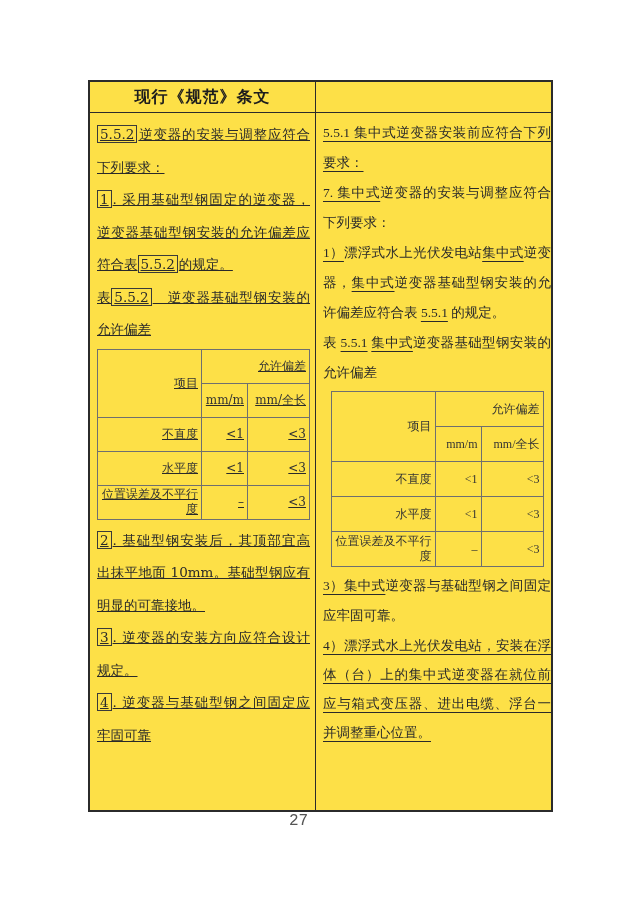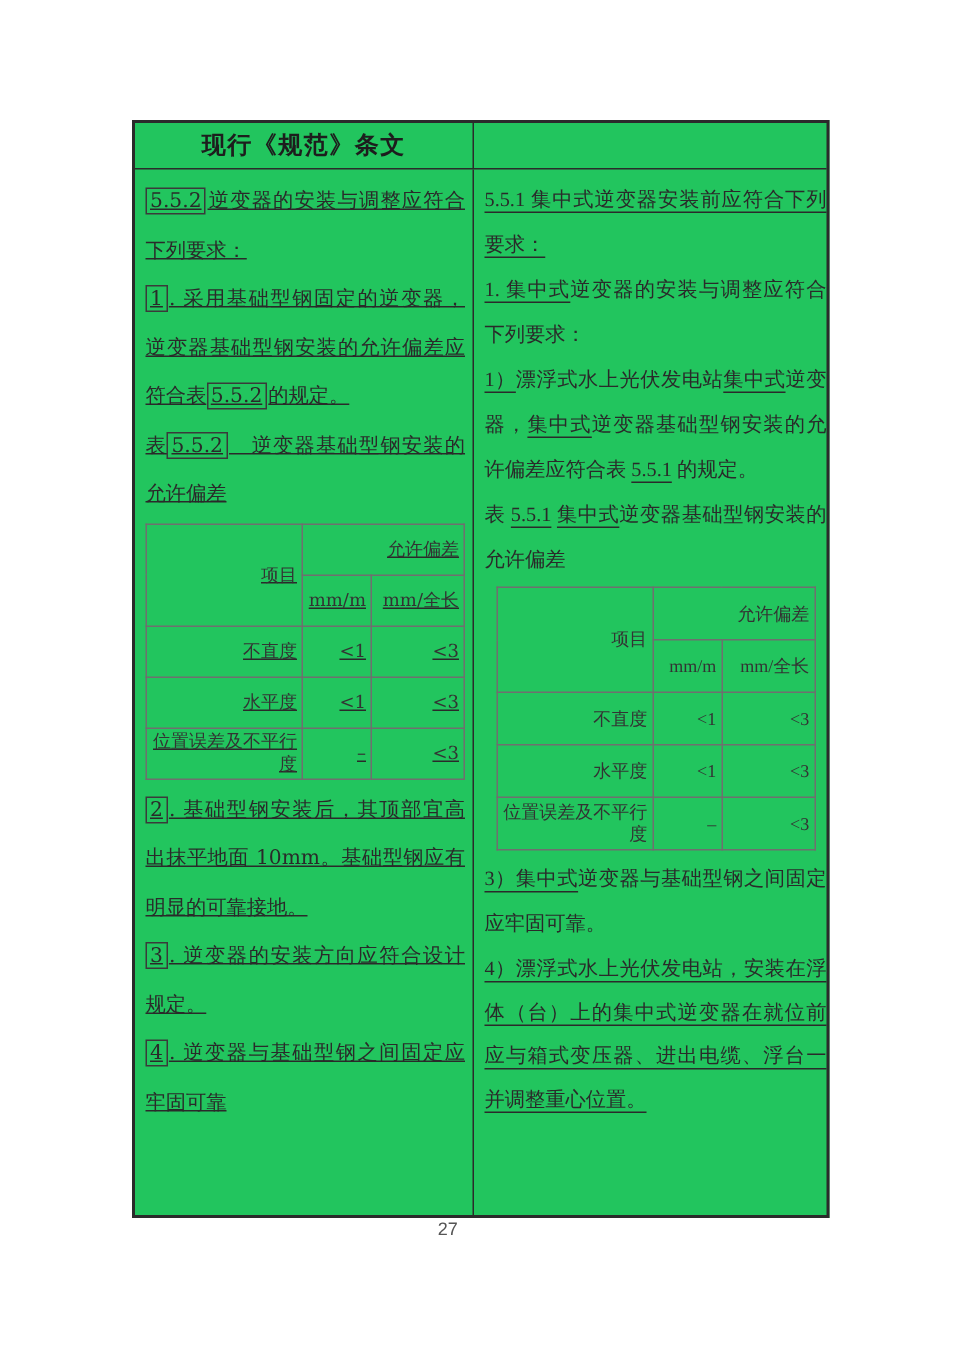--- a/index.html
+++ b/index.html
@@ -10,21 +10,21 @@
     font-family: "DejaVu Serif", "Liberation Serif", serif;
     color: #262626;
     position: relative;
     overflow: hidden;
   }
   .doc {
     position: absolute;
     left: 88px; top: 80px;
     width: 465px;
     border: 2px solid #2b2b2b;
-    background: #22c55e;
+    background: #fde047;
   }
   .hdr-row { display: flex; border-bottom: 1px solid #2b2b2b; }
   .hdr-cell {
     font-size: 16px; font-weight: bold;
     text-align: center; padding: 5px 0 4px 0;
     letter-spacing: 1px; color: #1d1d1d;
   }
   .hdr-left { width: 226px; border-right: 1px solid #2b2b2b; }
   .hdr-right { width: 235px; }
   .body-row { display: flex; min-height: 697px; }
@@ -64,22 +64,22 @@
   }
   .tol-left td { height: 34px; }
   .tol-right td { height: 35px; }
   .w-item { width: 104px; }
   .w-mm { width: 46px; }
   .w-full { width: 62px; }
   .pageno {
     position: absolute;
     left: 88px; top: 812px; width: 421px;
     text-align: center;
-    font-size: 12px; color: #555;
-    font-family: Liberation Sans, sans-serif;
+    font-size: 16px; color: #555;
+    font-family: Liberation Mono, monospace;
   }
 </style>
 </head>
 <body>
 
 <div class="doc">
   <div class="hdr-row">
     <div class="hdr-cell hdr-left">现行《规范》条文</div>
   </div>
 
@@ -118,21 +118,21 @@
         </tbody>
       </table>
 
       <p class="para"><span class="seg-box">2</span><span class="seg-plain">. 基础型钢安装后，其顶部宜高出抹平地面 10mm。基础型钢应有明显的可靠接地。</span></p>
       <p class="para"><span class="seg-box">3</span><span class="seg-plain">. 逆变器的安装方向应符合设计规定。</span></p>
       <p class="para"><span class="seg-box">4</span><span class="seg-plain">. 逆变器与基础型钢之间固定应牢固可靠</span></p>
     </div>
 
     <div class="col col-right">
       <p class="para"><span class="seg-u">5.5.1 集中式逆变器安装前应符合下列要求：</span></p>
-      <p class="para"><span class="seg-u">1. 集中式</span><span class="seg-plain">逆变器的安装与调整应符合下列要求：</span></p>
+      <p class="para"><span class="seg-u">7. 集中式</span><span class="seg-plain">逆变器的安装与调整应符合下列要求：</span></p>
       <p class="para"><span class="seg-u">1）</span><span class="seg-plain">漂浮式水上光伏发电站</span><span class="seg-u">集中式</span><span class="seg-plain">逆变器，</span><span class="seg-u">集中式</span><span class="seg-plain">逆变器基础型钢安装的允许偏差应符合表 </span><span class="seg-u">5.5.1</span><span class="seg-plain"> 的规定。</span></p>
       <p class="para"><span class="seg-plain">表 </span><span class="seg-u">5.5.1</span><span class="seg-plain"> </span><span class="seg-u">集中式</span><span class="seg-plain">逆变器基础型钢安装的允许偏差</span></p>
 
       <table class="tol tol-right">
         <tbody>
           <tr>
             <td rowspan="2" class="w-item">项目</td>
             <td colspan="2">允许偏差</td>
           </tr>
           <tr>

